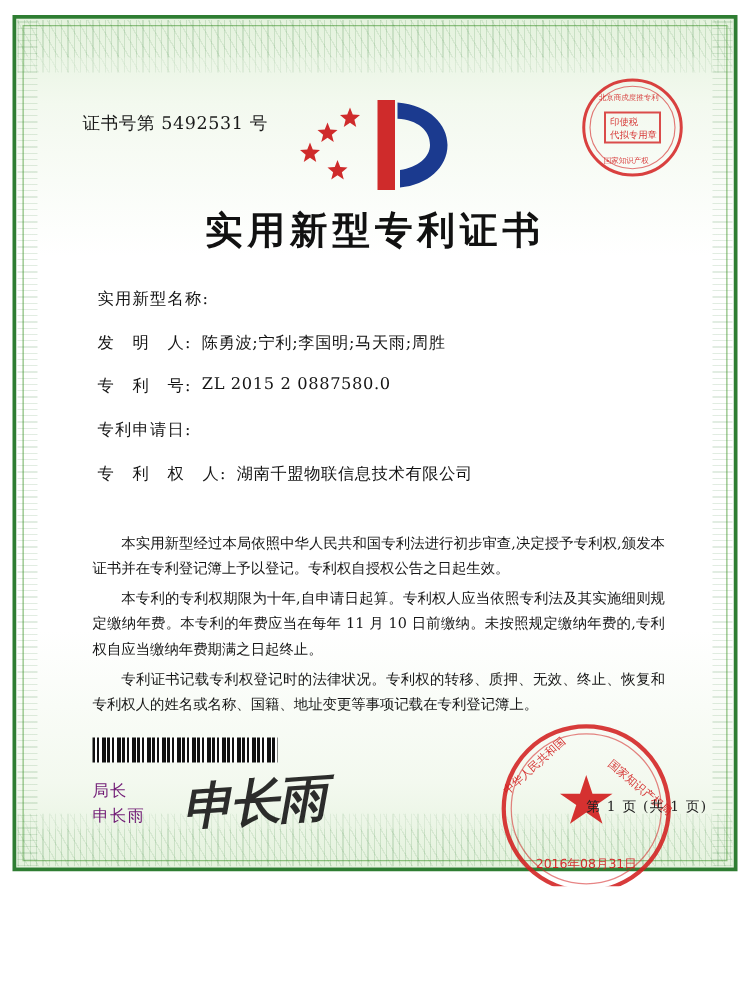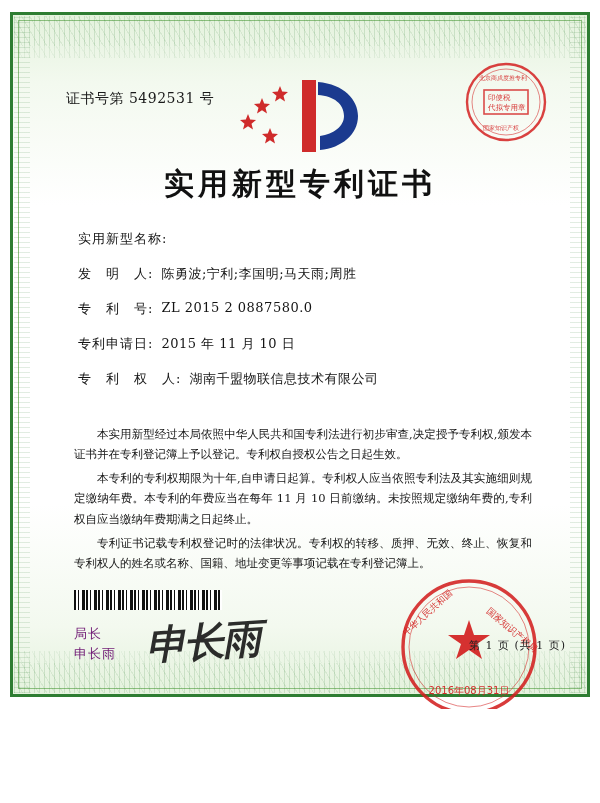--- a/index.html
+++ b/index.html
@@ -300,21 +300,20 @@
       <div class="field-row">
         <span class="field-label">发　明　人:</span>
         <span class="field-value">陈勇波;宁利;李国明;马天雨;周胜</span>
       </div>
       <div class="field-row">
         <span class="field-label">专　利　号:</span>
         <span class="field-value">ZL 2015 2 0887580.0</span>
       </div>
       <div class="field-row">
         <span class="field-label">专利申请日:</span>
-        <span class="field-value">2015 年 11 月 10 日</span>
       </div>
       <div class="field-row">
         <span class="field-label">专　利　权　人:</span>
         <span class="field-value">湖南千盟物联信息技术有限公司</span>
       </div>
     </div>
 
     <div class="paragraphs">
       <p>本实用新型经过本局依照中华人民共和国专利法进行初步审查,决定授予专利权,颁发本证书并在专利登记簿上予以登记。专利权自授权公告之日起生效。</p>
       <p>本专利的专利权期限为十年,自申请日起算。专利权人应当依照专利法及其实施细则规定缴纳年费。本专利的年费应当在每年 11 月 10 日前缴纳。未按照规定缴纳年费的,专利权自应当缴纳年费期满之日起终止。</p>

